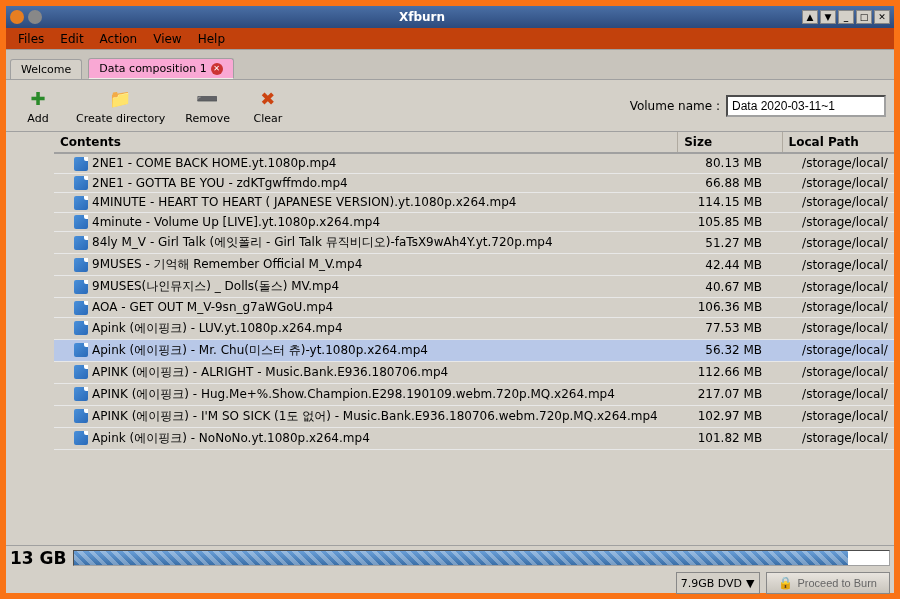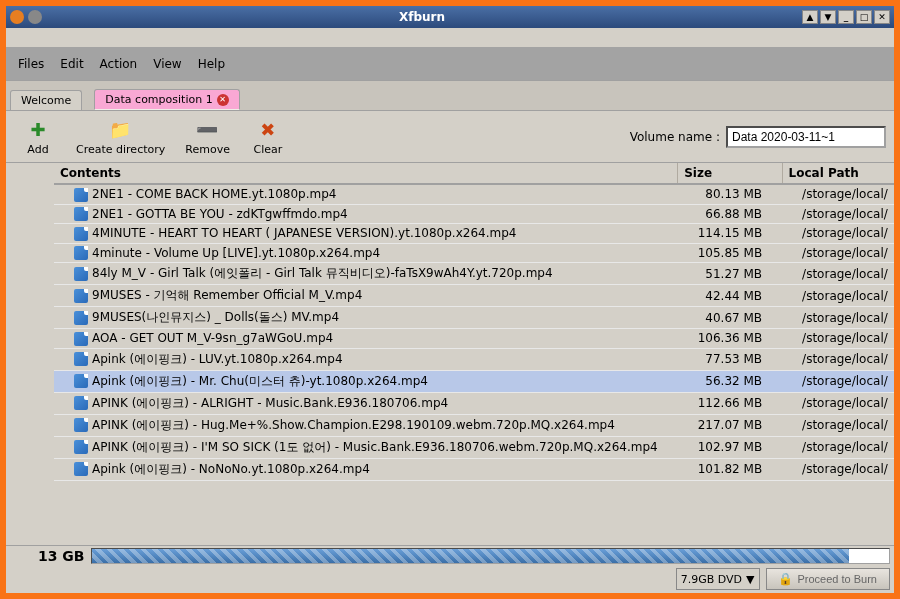--- a/index.html
+++ b/index.html
@@ -58,27 +58,26 @@
       display: flex;
       align-items: center;
       justify-content: center;
       font-size: 9px;
       cursor: pointer;
       color: #000;
     }
 
     
     .menu-bar {
-      background: #a3a3a3;
-      height: 34px;
+      background: #c2410c;
+      height: 22px;
       display: flex;
       align-items: center;
       border-bottom: 1px solid #a0a0a0;
       padding: 0 4px;
-      margin-top: 19px;
     }
     .menu-item {
       padding: 2px 8px;
       font-size: 12px;
       cursor: pointer;
       border-radius: 2px;
     }
 
     
     .tab-bar {
@@ -93,21 +92,21 @@
       padding: 3px 10px;
       background: #d4d0c8;
       border: 1px solid #a0a0a0;
       border-bottom: none;
       font-size: 11px;
       cursor: pointer;
       border-radius: 3px 3px 0 0;
       display: flex;
       align-items: center;
       gap: 4px;
-      margin-right: 12px;
+      margin-right: 6px;
     }
     .tab.active {
       background: #f9a8d4;
       border-bottom: 1px solid #f0eee8;
       z-index: 1;
     }
     .tab-close {
       width: 12px;
       height: 12px;
       background: #cc3333;
@@ -231,25 +230,24 @@
       flex-direction: column;
       padding: 2px 4px;
     }
     .progress-section {
       display: flex;
       align-items: center;
       gap: 6px;
       margin-bottom: 4px;
     }
     .disk-size-label {
-      font-size: 14px;
+      font-size: 17px;
       font-weight: bold;
       min-width: 40px;
       text-align: center;
-      margin-left: 28px;
     }
     .progress-bar-container {
       flex: 1;
       height: 16px;
       background: white;
       border: 1px inset #a0a0a0;
       overflow: hidden;
     }
     .progress-bar-fill {
       height: 100%;

